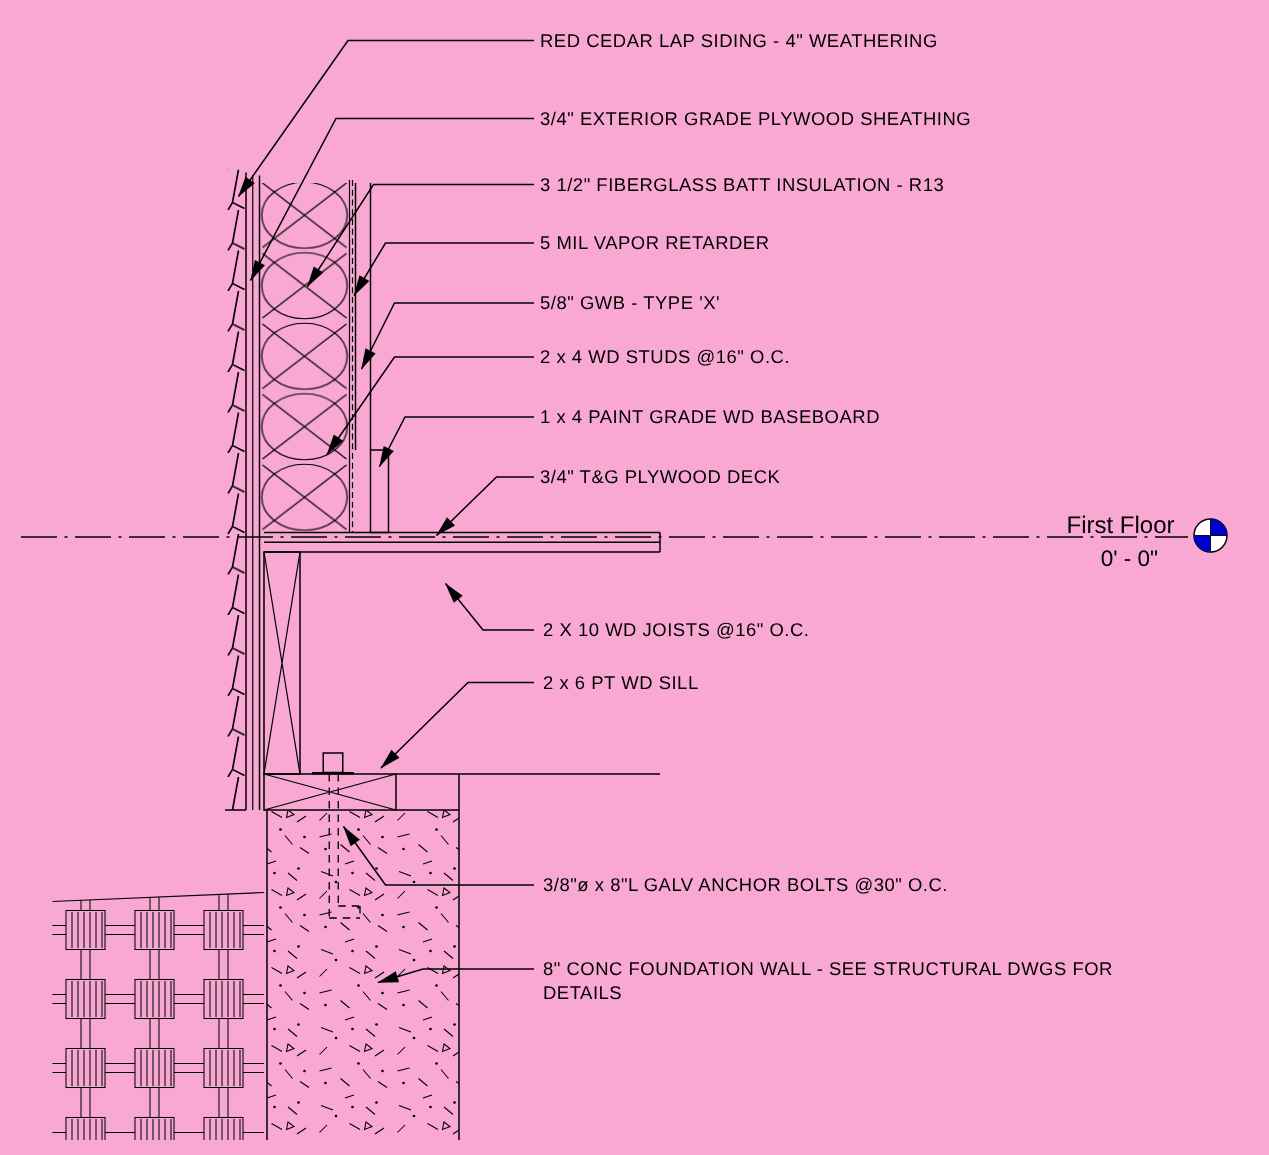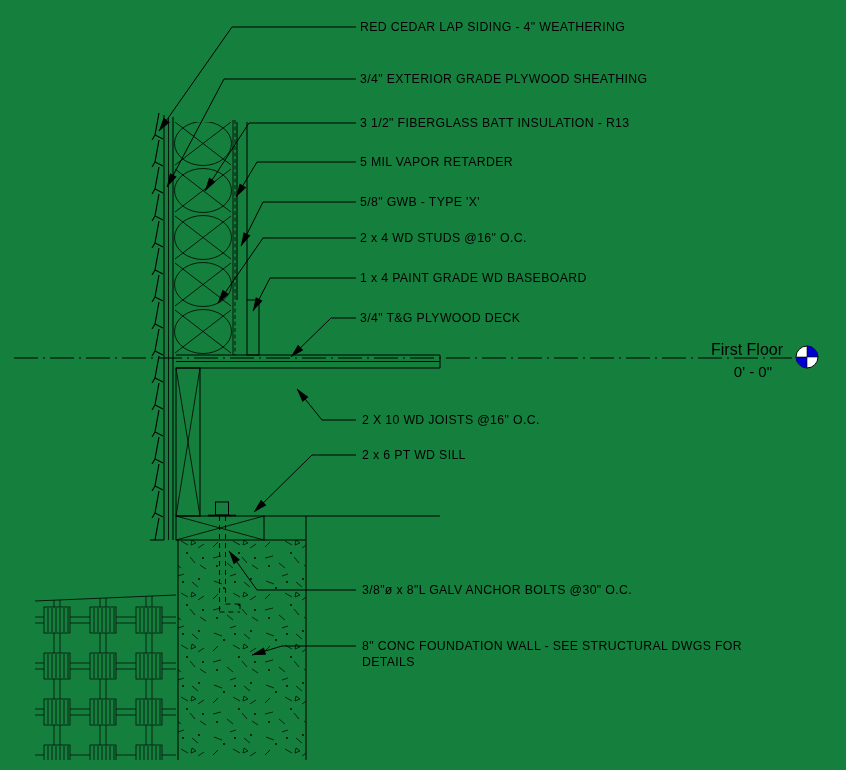--- a/index.html
+++ b/index.html
@@ -1,16 +1,16 @@
 <!DOCTYPE html>
 <html><head>
 <meta charset="utf-8">
 <style>
   html,body{margin:0;padding:0;background:#ffffff;}
-  .canvas{position:relative;width:846px;height:770px;background:#15803d;overflow:hidden;
+  .canvas{position:relative;width:846px;height:770px;background:#f9a8d4;overflow:hidden;
           font-family:"Liberation Sans",sans-serif;}
   svg{display:block;}
   svg text{font-family:"Liberation Sans",sans-serif;fill:#000000;}
   .callout{font-size:12.3px;letter-spacing:.35px;}
   .level-name{font-size:16px;}
   .level-elev{font-size:15px;}
   .thin{stroke:#000;stroke-width:.8;fill:none;}
   .med{stroke:#000;stroke-width:1;fill:none;}
   .leader{stroke:#000;stroke-width:1;fill:none;}
 </style>

